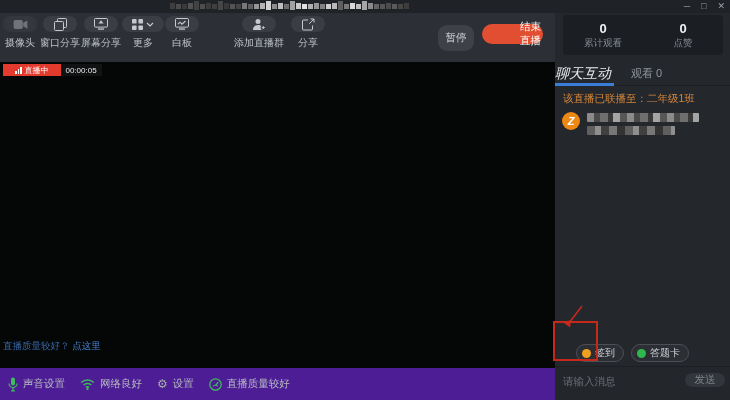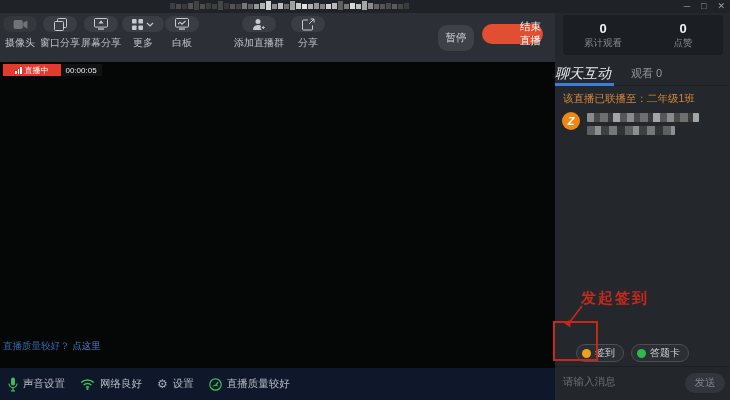--- a/index.html
+++ b/index.html
@@ -44,33 +44,33 @@
   .rline.l1 { width:112px; }
   .rline.l2 { width:88px; background:repeating-linear-gradient(90deg,#5f5f5f 0 8px,#8f8f8f 8px 14px,#404040 14px 22px,#777 22px 30px,#333 30px 38px); }
 
   .quick-row { position:absolute; left:0px; top:331px; display:flex; gap:7px; padding-left:21px; }
   .chip { height:18px; border-radius:9px; border:1px solid #4b4f55; background:#2b2e33; display:flex; align-items:center; gap:4px; padding:0 8px 0 5px; font-size:10px; color:#ced1d5; cursor:pointer; }
   .dot { width:9px; height:9px; border-radius:50%; }
 
   .input-bar { position:absolute; left:0; top:353px; width:175px; height:34px; background:#23262b; border-top:1px solid #1b1e22; }
   .msg-input { position:absolute; left:8px; top:8px; width:112px; background:transparent; border:none; outline:none; color:#c8ccd0; font-size:10.5px; font-family:inherit; }
   .msg-input::placeholder { color:#6a6f75; }
-  .btn-send { position:absolute; right:5px; top:6px; width:40px; height:20px; border-radius:11px; background:#32353b; color:#7d8289; font-size:10.5px; display:flex; align-items:center; justify-content:center; cursor:pointer; }
+  .btn-send { position:absolute; right:5px; top:6px; width:40px; height:14px; border-radius:11px; background:#32353b; color:#7d8289; font-size:10.5px; display:flex; align-items:center; justify-content:center; cursor:pointer; }
 
   
   .video { position:absolute; left:0; top:62px; width:555px; height:306px; background:#050606; }
   .live-badge { position:absolute; left:3px; top:2px; display:flex; height:12px; }
   .live-red { display:flex; align-items:center; gap:3px; padding:0 12px; color:#fff; font-size:8px; }
   .bars { display:flex; align-items:flex-end; gap:1px; height:7px; }
   .bars i { display:block; width:1.5px; background:#fff; }
   .live-timer { background:rgba(18,20,22,0.88); color:#e8e8e8; font-size:8px; display:flex; align-items:center; padding:0 5px; }
   .cam-help { position:absolute; left:3px; top:278px; font-size:9.5px; cursor:pointer; }
 
   
-  .bottombar { position:absolute; left:0; top:368px; width:555px; height:32px; background:#0f172a; display:flex; align-items:center; padding-left:8px; gap:15px; }
+  .bottombar { position:absolute; left:0; top:368px; width:555px; height:32px; background:#4c1d95; display:flex; align-items:center; padding-left:8px; gap:15px; }
   .bitem { display:flex; align-items:center; gap:5px; font-size:10.5px; color:#b7bbc0; cursor:pointer; white-space:nowrap; }
   .gear-glyph { font-size:12px; color:#a7abb1; line-height:1; }
 
   
   .anno-text { position:absolute; left:581px; top:289px; font-size:15px; font-weight:bold; letter-spacing:2px; font-family:"Liberation Serif","DejaVu Serif",serif; }
   .anno-rect { position:absolute; left:553px; top:321px; width:45px; height:40px; border:2px solid #c5291c; }
   .anno-arrow { position:absolute; left:560px; top:303px; }
 </style>
 </head>
 <body>
@@ -307,20 +307,19 @@
     <div class="bitem">
       <svg width="13" height="13" viewBox="0 0 13 13">
           <circle cx="6.5" cy="6.5" r="5.7" fill="none" stroke="#3fbd5a" stroke-width="1.2"></circle>
           <path d="M6.5 7.6L9.2 4.1" stroke="#3fbd5a" stroke-width="1.3" fill="none"></path>
           <path d="M3.8 8.6a3.2 3.2 0 0 1 5.4 0" fill="none" stroke="#3fbd5a" stroke-width="1"></path>
         </svg>
       <span>直播质量较好</span>
     </div>
   </div>
 
-  <div class="anno-text" id="anno-text" style="color: rgb(197, 41, 28);">发起签到</div>
   <svg class="anno-arrow" width="28" height="28" viewBox="0 0 28 28">
     <line x1="22" y1="3" x2="9" y2="20" stroke="#c5291c" stroke-width="1.6"></line>
     <polygon points="9,25 4,18 12,18" fill="#c5291c" transform="rotate(-18 8 21)"></polygon>
   </svg>
   <div class="anno-rect"></div>
 
 </div>
 
 </body></html>

